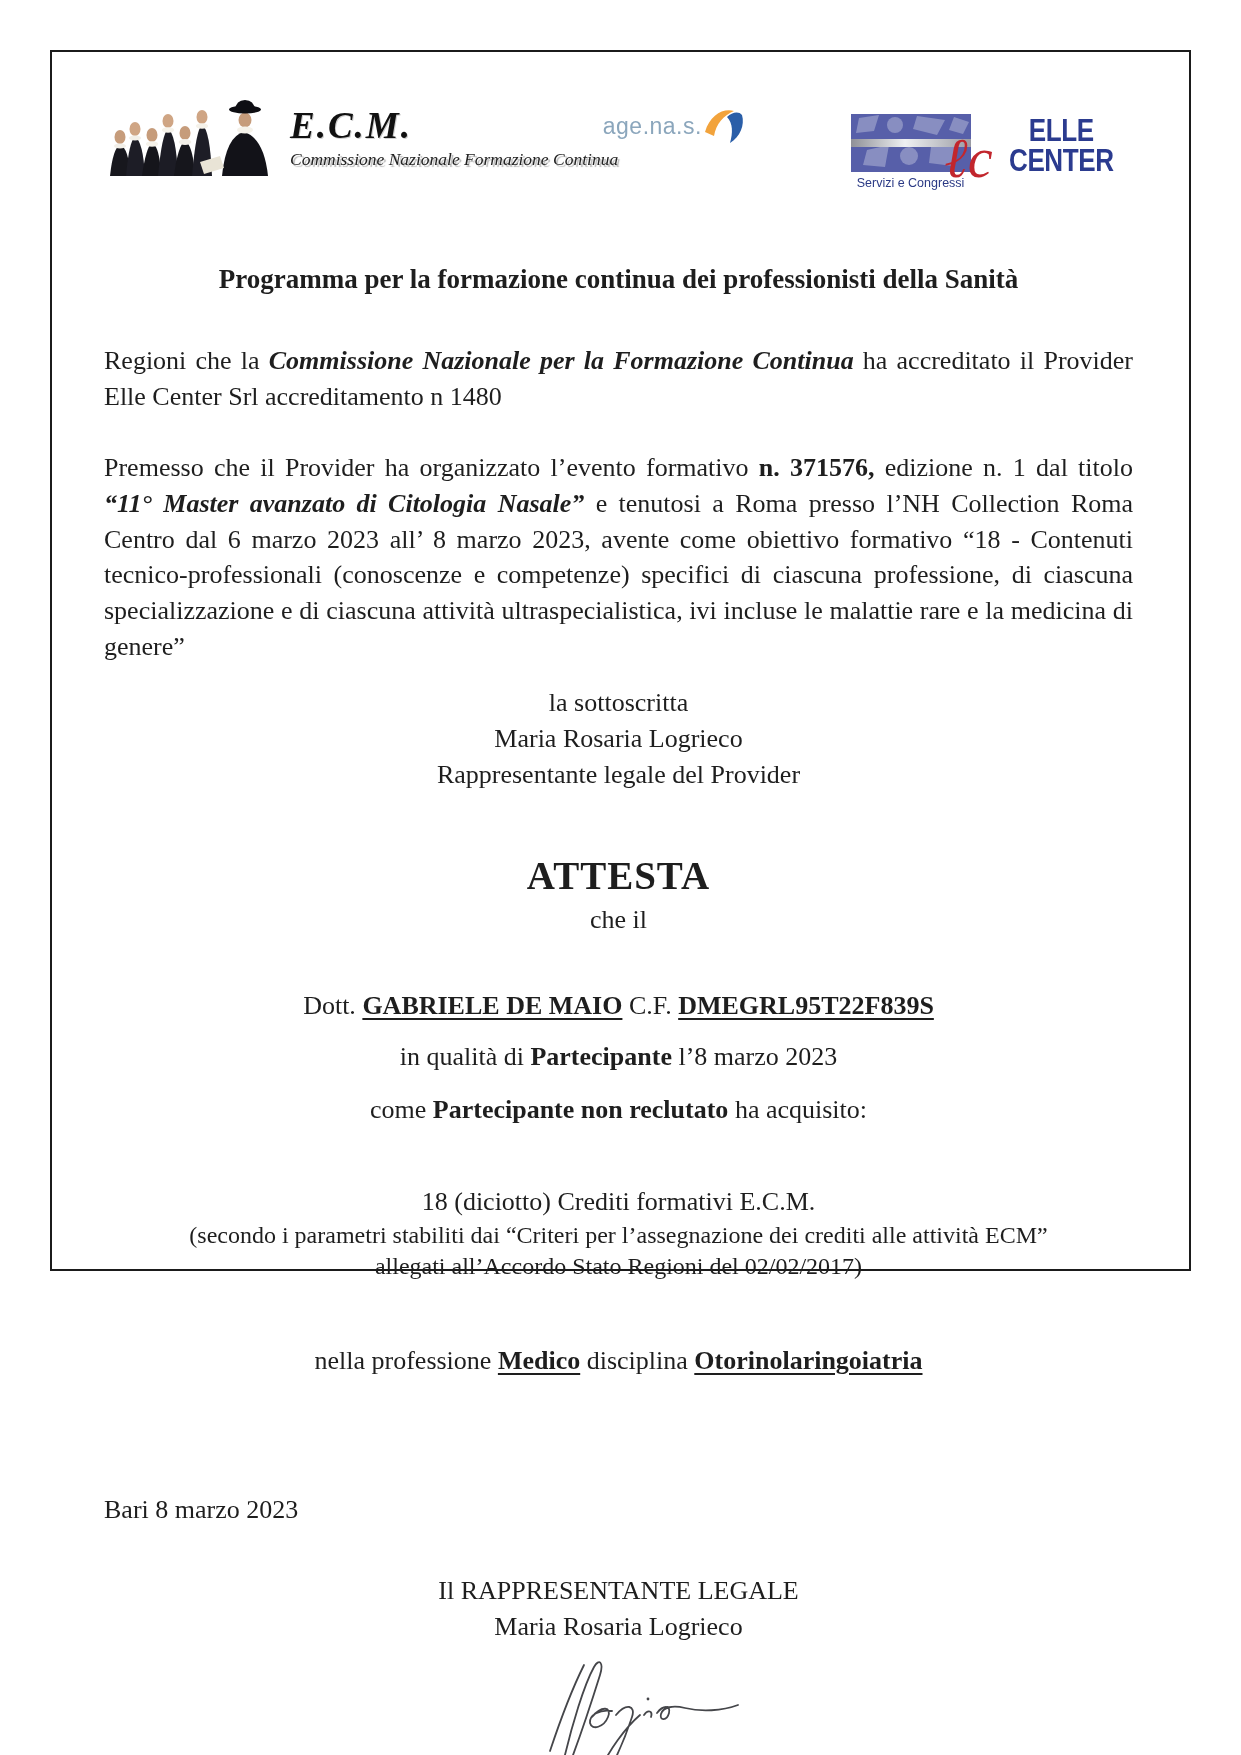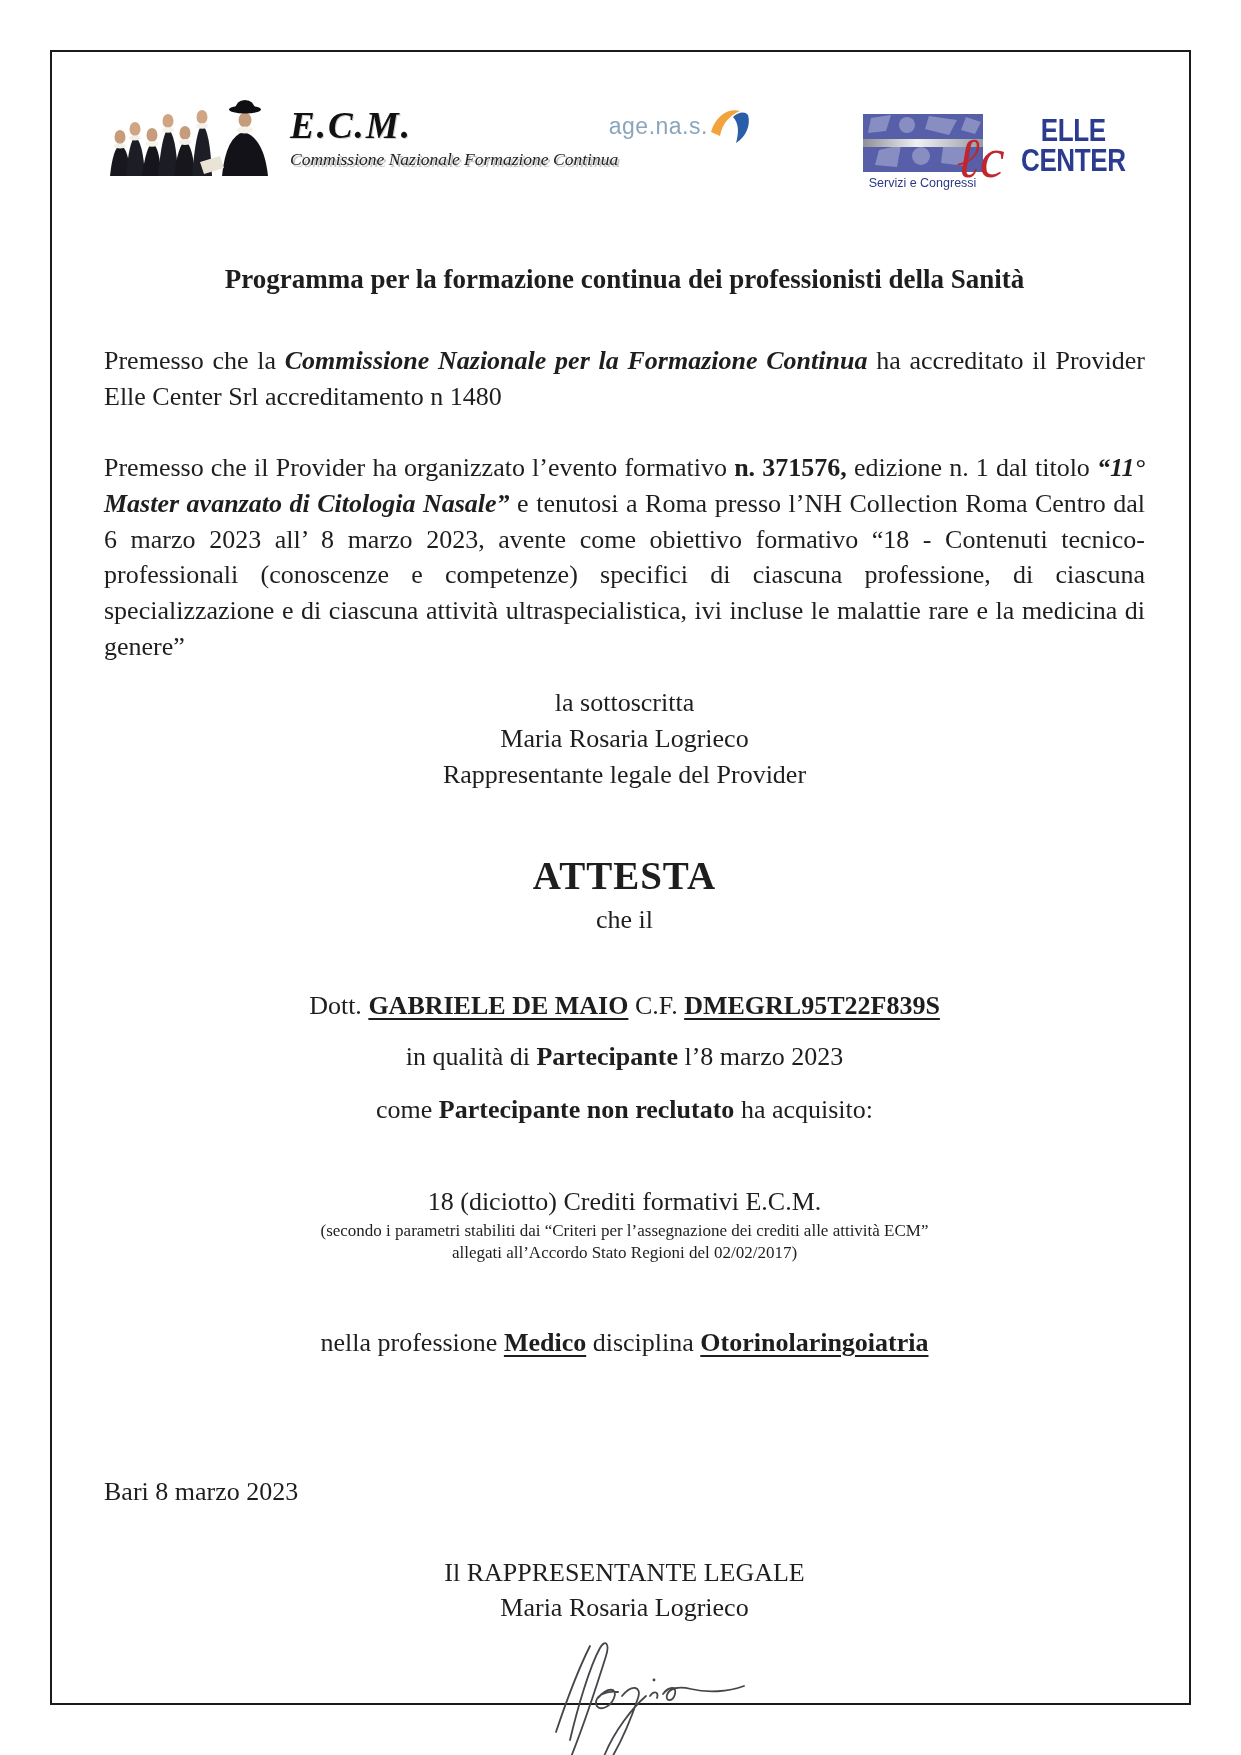--- a/index.html
+++ b/index.html
@@ -2,23 +2,23 @@
 <html lang="it"><head>
 <meta charset="utf-8">
 <style>
   html,body { margin:0; padding:0; background:#ffffff; }
   body {
     width:1241px; height:1755px; position:relative;
     font-family:"Liberation Serif", serif; color:#1e1e1e;
     -webkit-font-smoothing:antialiased;
   }
   .frame {
-    position:absolute; left:50px; top:50px; width:1141px; height:1655px;
+    position:absolute; left:50px; top:50px; width:1141px; height:1221px;
     border:2px solid #1b1b1b; box-sizing:border-box;
-    padding:38px 44px 0 52px; background:#ffffff;
+    padding:38px 56px 0 52px; background:#ffffff;
   }
 
   
   .logos { display:flex; align-items:flex-start; justify-content:space-between; margin-top:6px; height:110px; }
   .ecm { display:flex; align-items:flex-start; gap:14px; }
   .ecm-text { padding-top:8px; }
   .ecm-title { font-size:37px; font-weight:bold; font-style:italic; letter-spacing:2px; color:#111; text-shadow:1px 1px 0 #cfcfcf; }
   .ecm-sub { font-size:17.5px; font-style:italic; margin-top:2px; color:#222; text-shadow:2px 2px 1px #b5b5b5; white-space:nowrap; }
 
   .agenas { display:flex; align-items:center; gap:0; margin-top:10px; margin-left:-120px; }
@@ -46,21 +46,21 @@
   .para.second { margin-top:35px; }
   .center { text-align:center; font-size:26px; line-height:1.38; }
   .declarant { margin-top:20px; }
   .attesta-block { margin-top:56px; }
   .attesta-heading { font-size:39px; font-weight:bold; letter-spacing:1px; }
   .recipient { margin-top:50px; }
   .qual1 { margin-top:15px; }
   .qual2 { margin-top:17px; }
   .credits-block { margin-top:56px; }
   .credits-main { font-size:26px; font-weight:normal; }
-  .credits-note { font-size:17px; line-height:1.32; }
+  .credits-note { font-size:24px; line-height:1.32; }
   .profession-line { margin-top:60px; }
   .u { text-decoration:underline; text-decoration-thickness:2px; text-underline-offset:4px; }
   .place-date { margin-top:116px; font-size:26px; text-align:left; }
   .signer-block { margin-top:48px; }
   .signature-wrap { text-align:center; margin-top:10px; }
 </style>
 </head>
 <body>
 
 <div class="frame">
@@ -147,21 +147,21 @@
       </div>
       <div class="elle-name">
         <div>ELLE</div>
         <div>CENTER</div>
       </div>
     </div>
   </header>
 
   <h1 class="doc-title">Programma per la formazione continua dei professionisti della Sanità</h1>
 
-  <p class="para first"><span>Premesso che la </span><strong><em>Commissione Nazionale per la Formazione Continua</em></strong><span> ha accreditato il Provider Elle Center Srl accreditamento n 1480</span></p>
+  <p class="para first"><span>Regioni che la </span><strong><em>Commissione Nazionale per la Formazione Continua</em></strong><span> ha accreditato il Provider Elle Center Srl accreditamento n 1480</span></p>
 
   <p class="para second"><span>Premesso che il Provider ha organizzato l’evento formativo </span><strong>n. 371576,</strong><span> edizione n. 1 dal titolo </span><strong><em>“11° Master avanzato di Citologia Nasale”</em></strong><span> e tenutosi a Roma presso l’NH Collection Roma Centro dal 6 marzo 2023 all’ 8 marzo 2023, avente come obiettivo formativo “18 - Contenuti tecnico-professionali (conoscenze e competenze) specifici di ciascuna professione, di ciascuna specializzazione e di ciascuna attività ultraspecialistica, ivi incluse le malattie rare e la medicina di genere”</span></p>
 
   <div class="center declarant">
     <div>la sottoscritta</div>
     <div>Maria Rosaria Logrieco</div>
     <div>Rappresentante legale del Provider</div>
   </div>
 
   <div class="center attesta-block">

